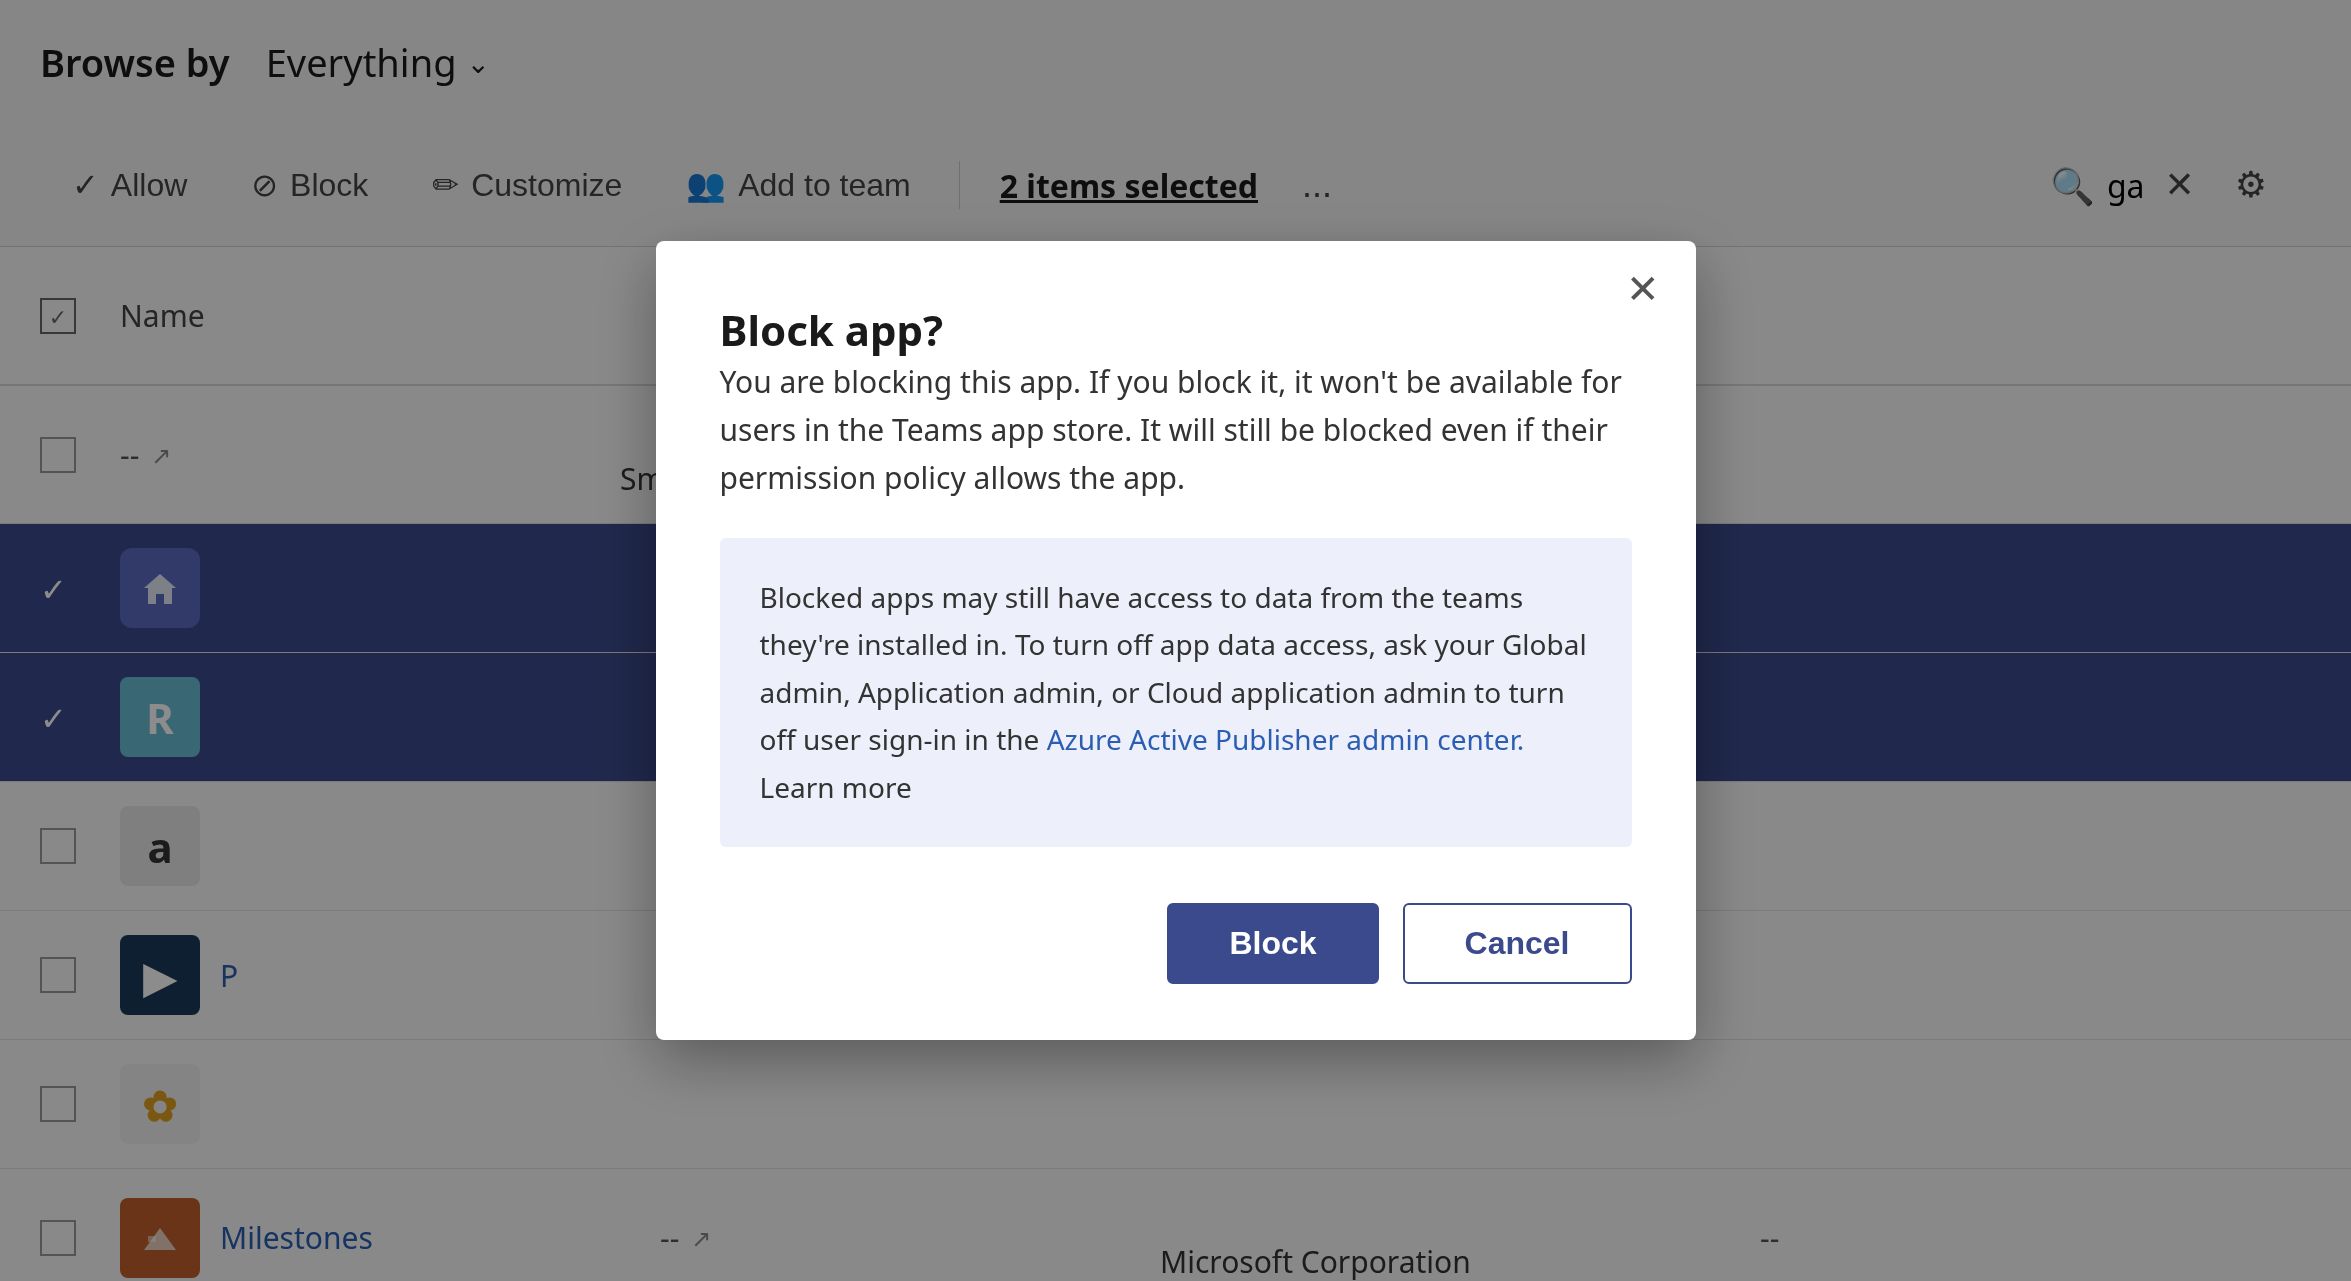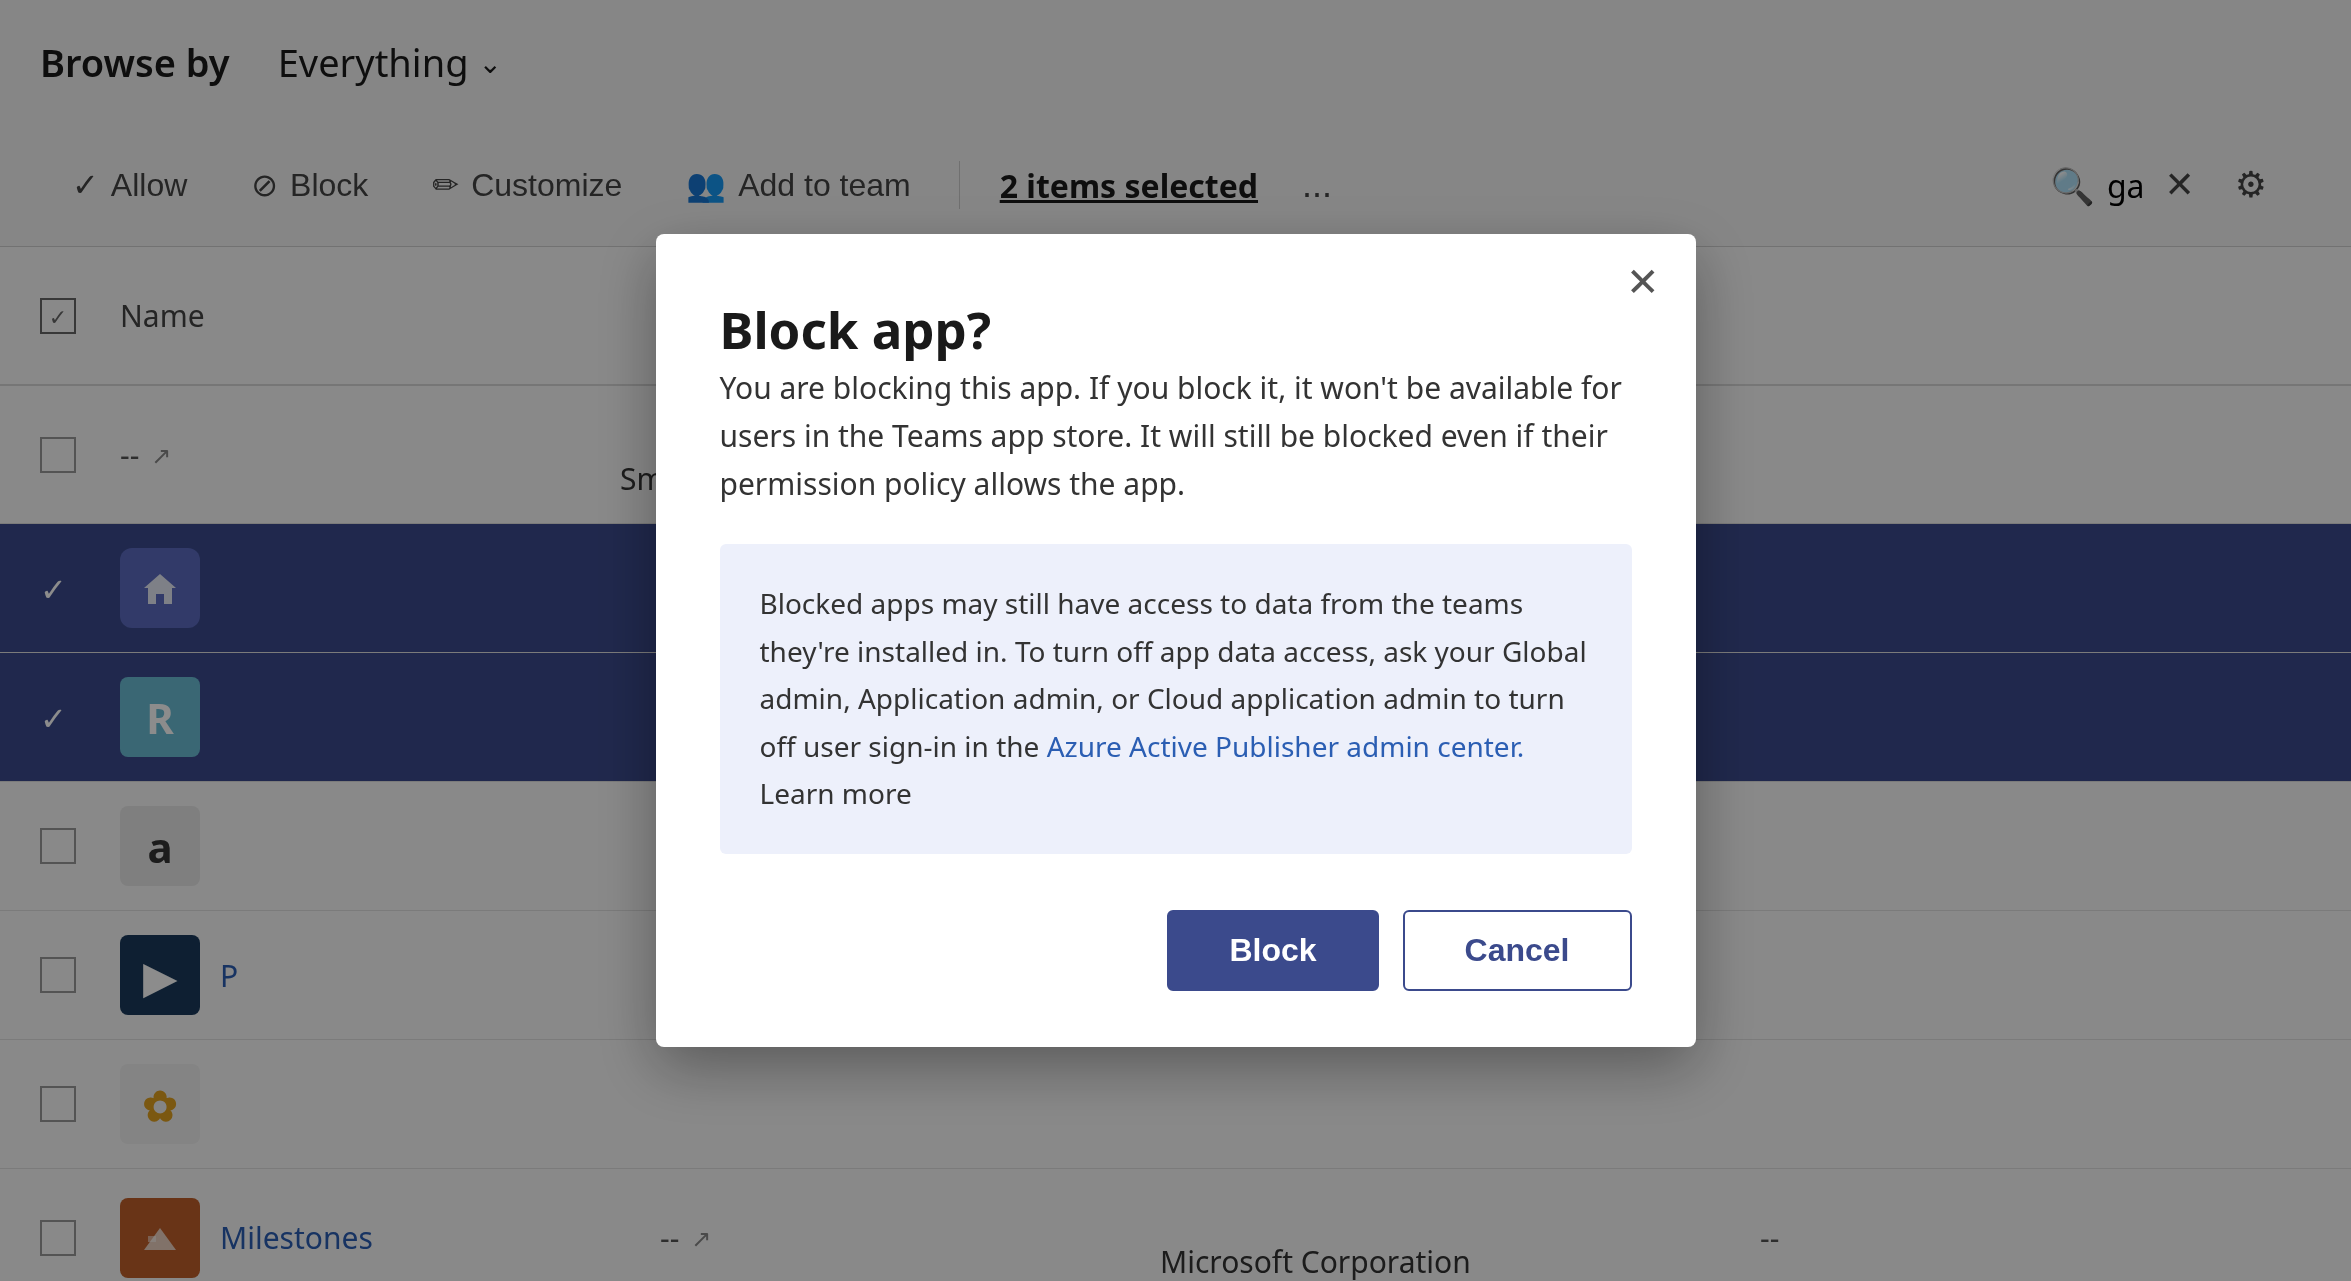--- a/index.html
+++ b/index.html
@@ -11,21 +11,21 @@
       position: relative;
       overflow: hidden;
     }
 
     
     .top-bar {
       display: flex;
       align-items: center;
       padding: 28px 40px;
       background: #f5f5f5;
-      gap: 32px;
+      gap: 20px;
     }
     .browse-by-label {
       font-size: 38px;
       font-weight: 600;
       color: #1a1a1a;
     }
     .everything-dropdown {
       display: flex;
       align-items: center;
       gap: 10px;
@@ -276,21 +276,21 @@
       top: 28px;
       right: 36px;
       font-size: 40px;
       color: #555;
       cursor: pointer;
       background: none;
       border: none;
       line-height: 1;
     }
     .modal-title {
-      font-size: 51px;
+      font-size: 42px;
       font-weight: 700;
       color: #1a1a1a;
     }
     .modal-body {
       font-size: 30px;
       color: #333;
       line-height: 1.6;
       margin-bottom: 36px;
     }
     .modal-info-box {

